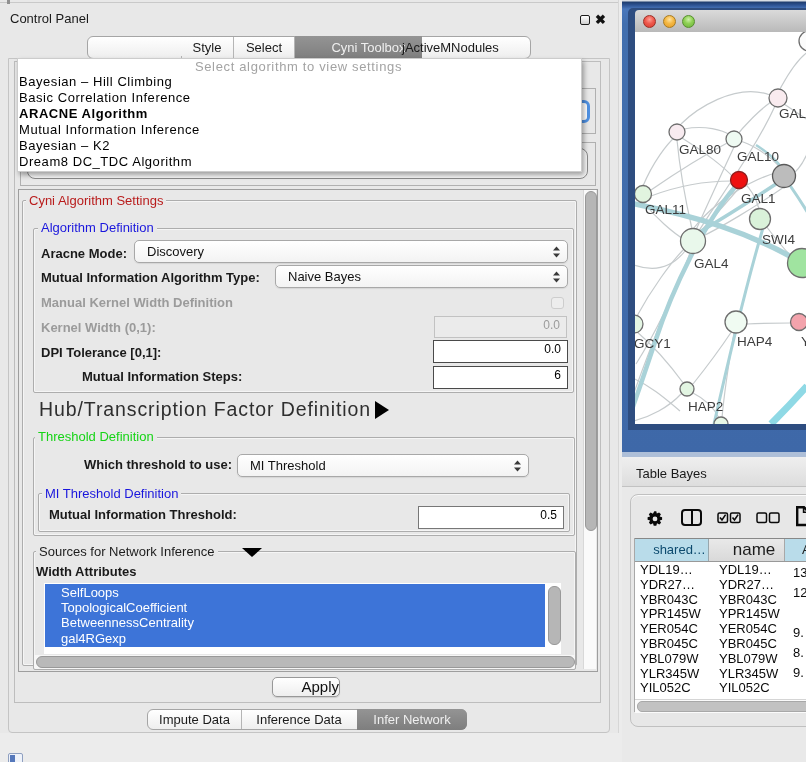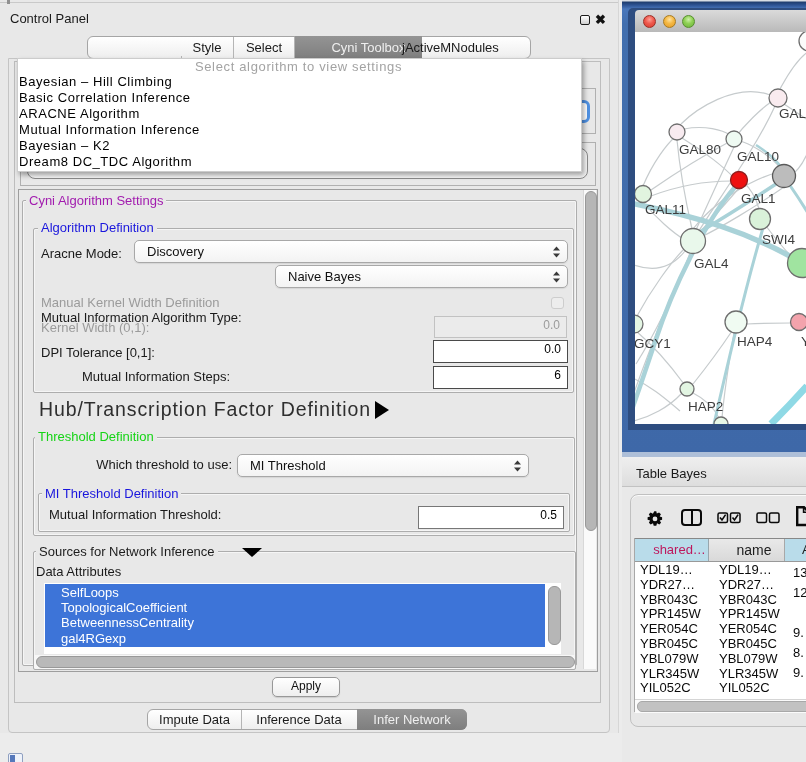--- a/index.html
+++ b/index.html
@@ -1,19 +1,19 @@
 <!DOCTYPE html>
 <html><head>
 <meta charset="utf-8">
 <style>
 html,body{margin:0;padding:0;}
 body{width:806px;height:762px;position:relative;overflow:hidden;
   font-family:"Liberation Sans",sans-serif;background:#ececec;}
 .ab{position:absolute;}
-.b{font-weight:normal;}
+.b{font-weight:bold;}
 .t13{font-size:13px;line-height:16px;color:#1a1a1a;}
 .combo{position:absolute;border:1px solid #a8a8a8;border-radius:5px;
   background:linear-gradient(#ffffff,#f3f3f3);box-shadow:0 1px 1px rgba(0,0,0,0.08);}
 .combo .ctext{position:absolute;left:12px;top:3px;font-size:13px;color:#111;}
 .combo svg{position:absolute;right:6px;top:50%;margin-top:-6px;}
 .fld{position:absolute;background:#fff;border:1px solid #4a4a4a;
   font-size:12px;color:#000;text-align:right;}
 .grp{position:absolute;border:1px solid #adadad;border-radius:2px;
   box-shadow:inset 0 0 0 1px rgba(255,255,255,0.55);}
 .glabel{position:absolute;background:#e8e8e8;padding:0 3px;font-size:13px;line-height:13px;}
@@ -65,35 +65,35 @@
 Dream8 DC_TDC Algorithm
 </div>
 
 <div class="ab" style="left:18px;top:189px;width:578px;height:481px;border:1px solid #9e9e9e;background:#e8e8e8;"></div>
 <div class="ab" style="left:583px;top:190px;width:12px;height:479px;background:#fafafa;border-left:1px solid #d8d8d8;"></div>
 <div class="ab" style="left:584.5px;top:191px;width:10px;height:338px;background:#b6b6b6;border:1px solid #999;border-radius:6px;"></div>
 
 <div id="settings">
 
 <div class="grp" style="left:22px;top:200px;width:553px;height:464px;"></div>
-<div class="glabel" style="left:26px;top:194px;color:#a21caf;">Cyni Algorithm Settings</div>
+<div class="glabel" style="left:26px;top:194px;color:#b91c1c;">Cyni Algorithm Settings</div>
 
 <div class="grp" style="left:33px;top:228px;width:539px;height:163px;"></div>
 <div class="glabel" style="left:38px;top:221px;color:#1a16dd;">Algorithm Definition</div>
 
 <div class="ab t13 b" style="left:41px;top:246px;">Aracne Mode:</div>
 <div class="combo" style="left:134px;top:240px;width:432px;height:21px;text-align:right;">
   <span class="ctext">Discovery</span>
   <svg width="9" height="12" viewBox="0 0 9 12">
         <path d="M4.5 0.5 L8 4.5 H1 Z" fill="#3a3a3a"></path>
         <path d="M4.5 11.5 L1 7.5 H8 Z" fill="#3a3a3a"></path>
       </svg>
 </div>
 
-<div class="ab t13 b" style="left:41px;top:270px;margin-top:40px;">Mutual Information Algorithm Type:</div>
+<div class="ab t13 b" style="left:41px;top:270px;">Mutual Information Algorithm Type:</div>
 <div class="combo" style="left:275px;top:265px;width:291px;height:21px;">
   <span class="ctext">Naive Bayes</span>
   <svg width="9" height="12" viewBox="0 0 9 12">
         <path d="M4.5 0.5 L8 4.5 H1 Z" fill="#3a3a3a"></path>
         <path d="M4.5 11.5 L1 7.5 H8 Z" fill="#3a3a3a"></path>
       </svg>
 </div>
 
 <div class="ab t13 b" style="left:41px;top:295px;color:#9b9b9b;">Manual Kernel Width Definition</div>
 <div class="ab" style="left:551px;top:297px;width:11px;height:10px;background:#ededed;border:1px solid #cdcdcd;border-radius:3px;"></div>
@@ -125,31 +125,31 @@
 <div class="grp" style="left:38px;top:493px;width:530px;height:37px;"></div>
 <div class="glabel" style="left:42px;top:487px;color:#1a16dd;">MI Threshold Definition</div>
 <div class="ab t13 b" style="left:49px;top:507px;">Mutual Information Threshold:</div>
 <div class="fld" style="left:418px;top:506px;width:138px;height:20px;border:1px solid #777;padding:1px 6px 0 0;">0.5</div>
 </div>
 <div id="sources">
 
 <div class="grp" style="left:33px;top:551px;width:541px;height:117px;"></div>
 <div class="glabel" style="left:36px;top:545px;color:#1c1c1c;">Sources for Network Inference</div>
 <div class="ab" style="left:242px;top:548px;width:0;height:0;border-top:9px solid #000;border-left:10.5px solid transparent;border-right:10.5px solid transparent;z-index:2;"></div>
-<div class="ab t13 b" style="left:36px;top:564px;">Data Attributes</div>
+<div class="ab t13 b" style="left:36px;top:564px;">Width Attributes</div>
 
 <div class="ab" style="left:44px;top:583px;width:517px;height:71px;background:#ffffff;"></div>
 <div class="ab" style="left:45px;top:584px;width:500px;height:63px;background:#3d74d8;"></div>
 <div class="ab" style="left:61px;top:585px;font-size:13px;line-height:15.2px;color:#ffffff;z-index:2;">SelfLoops<br>TopologicalCoefficient<br>BetweennessCentrality<br>gal4RGexp</div>
 <div class="ab" style="left:548px;top:586px;width:11px;height:57px;background:#b6b6b6;border:1px solid #999;border-radius:6px;"></div>
 
 <div class="ab" style="left:34px;top:655px;width:541px;height:13px;background:#f7f7f7;"></div>
 <div class="ab" style="left:36px;top:656px;width:537px;height:10px;background:#b9b9b9;border:1px solid #999;border-radius:6px;"></div>
 
-<div class="ab" style="left:272px;top:677px;width:66px;height:18px;border:1px solid #989898;border-radius:5px;background:linear-gradient(#ffffff,#eeeeee);text-align:center;font-size:12px;line-height:17px;color:#111;box-shadow:0 1px 1px rgba(0,0,0,0.12);">Apply</div>
+<div class="ab" style="left:272px;top:677px;width:66px;height:18px;border:1px solid #989898;border-radius:5px;background:linear-gradient(#ffffff,#eeeeee);text-align:right;font-size:15px;line-height:17px;color:#111;box-shadow:0 1px 1px rgba(0,0,0,0.12);">Apply</div>
 </div>
 <div id="bottomleft">
 
 <div class="ab" style="left:147px;top:709px;height:21px;width:320px;border:1px solid #a5a5a5;border-radius:6px;background:linear-gradient(#ffffff,#eeeeee);box-sizing:border-box;">
  <div style="position:absolute;left:0;top:0;bottom:0;width:93px;border-right:1px solid #b5b5b5;text-align:center;"><span class="tabtxt" style="line-height:20px;">Impute Data</span></div>
  <div style="position:absolute;left:93px;top:0;bottom:0;width:116px;border-right:1px solid #b5b5b5;text-align:center;"><span class="tabtxt" style="line-height:20px;">Inference Data</span></div>
  <div style="position:absolute;left:209px;top:-1px;height:21px;right:-1px;background:linear-gradient(#949494,#7e7e7e);border-radius:0 6px 6px 0;text-align:center;"><span class="tabtxt" style="line-height:21px;color:#efefef;">Infer Network</span></div>
 </div>
 
 <div class="ab" style="left:8px;top:753px;width:13px;height:12px;border:1px solid #8fa0c0;border-radius:2px;background:#eef2fa;"></div>
@@ -270,22 +270,22 @@
  </g>
 </svg>
 <svg class="ab" style="left:795px;top:506px;" width="14" height="22" viewBox="0 0 14 22">
  <path d="M2.2 1.3 H9 L13.5 5.8 V19 H2.2 Z" fill="none" stroke="#0a0a0a" stroke-width="2.4"></path>
  <path d="M8.6 1.3 V6.2 H13.5" fill="none" stroke="#0a0a0a" stroke-width="1.6"></path>
 </svg>
 
 <div class="ab" style="left:634px;top:538px;width:172px;height:174px;background:#ffffff;border-left:1px solid #a8a8a8;"></div>
 
 <div class="ab" style="left:635px;top:538px;width:171px;height:24px;border-top:1px solid #888;border-bottom:1px solid #999;box-sizing:border-box;">
- <div style="position:absolute;left:0;top:0;height:22px;width:73px;background:#b9dcea;border-right:1px solid #98a6ac;text-align:center;text-indent:16px;font-size:13px;line-height:22px;color:#be185d;">shared…</div>
- <div style="position:absolute;left:74px;top:0;height:22px;width:75px;background:linear-gradient(#e9e9e9,#d9d9d9);border-right:1px solid #a8a8a8;text-align:center;text-indent:15px;font-size:14px;line-height:22px;color:#1d1d1d;">name</div>
+ <div style="position:absolute;left:0;top:0;height:22px;width:73px;background:#b9dcea;border-right:1px solid #98a6ac;text-align:center;text-indent:16px;font-size:13px;line-height:22px;color:#0c4a6e;">shared…</div>
+ <div style="position:absolute;left:74px;top:0;height:22px;width:75px;background:linear-gradient(#e9e9e9,#d9d9d9);border-right:1px solid #a8a8a8;text-align:center;text-indent:15px;font-size:17px;line-height:22px;color:#1d1d1d;">name</div>
  <div style="position:absolute;left:150px;top:0;height:22px;width:30px;background:#b9dcea;font-size:13px;line-height:22px;color:#1d1d1d;text-indent:17px;">A</div>
 </div>
 
 <div class="ab" style="left:635px;top:563px;width:171px;height:137px;overflow:hidden;font-size:13px;color:#0a0a0a;">
  <div style="position:absolute;left:5px;top:0;line-height:14.8px;">YDL19…<br>YDR27…<br>YBR043C<br>YPR145W<br>YER054C<br>YBR045C<br>YBL079W<br>YLR345W<br>YIL052C</div>
  <div style="position:absolute;left:84px;top:0;line-height:14.8px;">YDL19…<br>YDR27…<br>YBR043C<br>YPR145W<br>YER054C<br>YBR045C<br>YBL079W<br>YLR345W<br>YIL052C</div>
  <div style="position:absolute;left:158px;top:0;line-height:20px;">13<br>12<br>&nbsp;<br>9.<br>8.<br>9.<br>&nbsp;<br>9.<br>0.</div>
 </div>
 
 <div class="ab" style="left:635px;top:699px;width:171px;height:13px;background:#fbfbfb;border-top:1px solid #d5d5d5;"></div>

